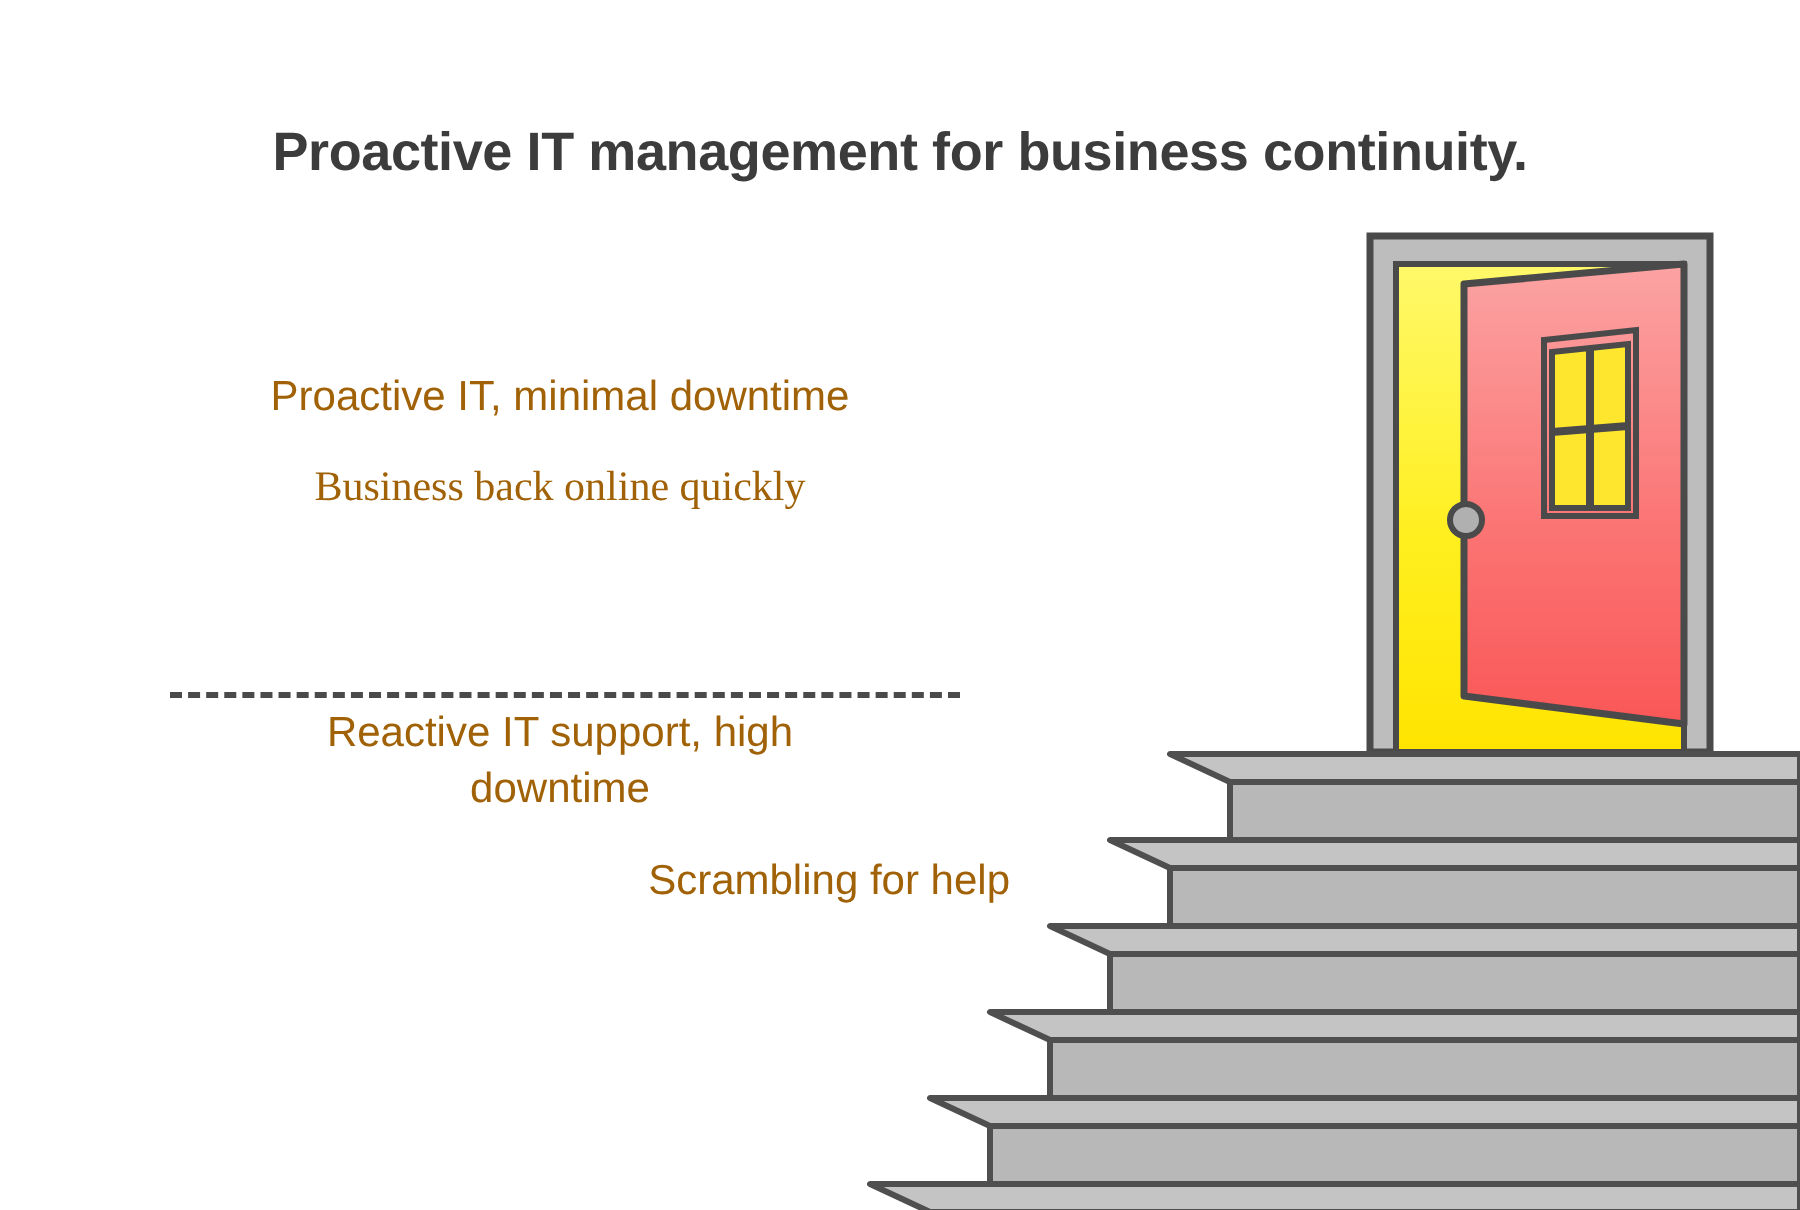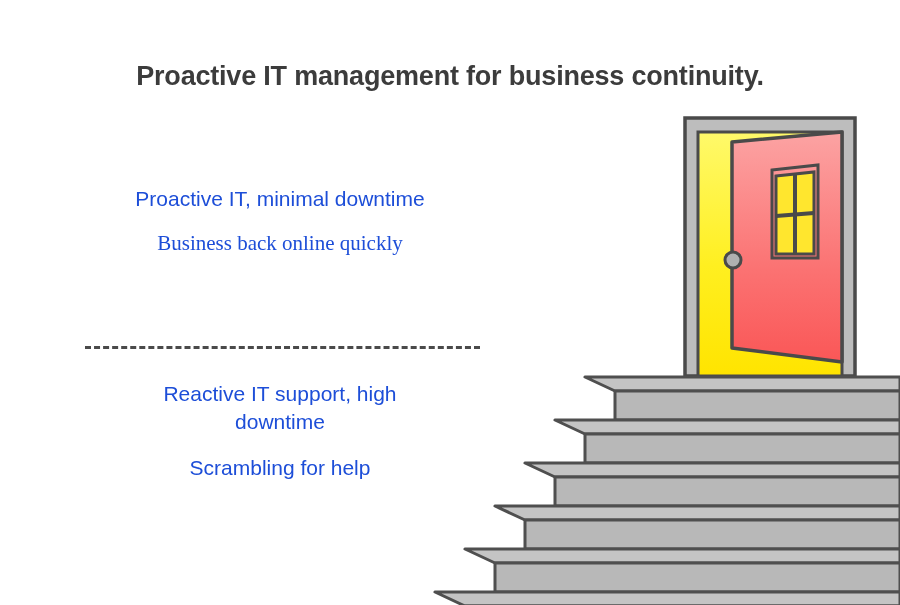--- a/index.html
+++ b/index.html
@@ -30,35 +30,35 @@
 
   
   #copy-column {
     position:absolute;
     left:55px; top:185px;
     width:450px;
   }
   .copy-line {
     text-align:center;
     font-size:21px;
-    color:#1d4ed8;
+    color:#a16207;
     line-height:1.35;
   }
   #proactive-block .copy-line + .copy-line { margin-top:16px;font-family:Liberation Serif, serif; }
 
   #divider {
     margin-top:88px;
     margin-left:30px;
     width:395px;
     height:0;
     border-top:3px dashed #4a4a4a;
   }
 
-  #reactive-block { margin-top:31px; }
-  #reactive-block .copy-line + .copy-line { margin-top:18px; }
+  #reactive-block { margin-top:4px; }
+  #reactive-block .copy-line + .copy-line { margin-top:18px;text-align:right; }
 
   
   #illustration {
     position:absolute;
     left:430px; top:110px;
     width:470px; height:495px;
   }
 </style>
 </head>
 <body>

